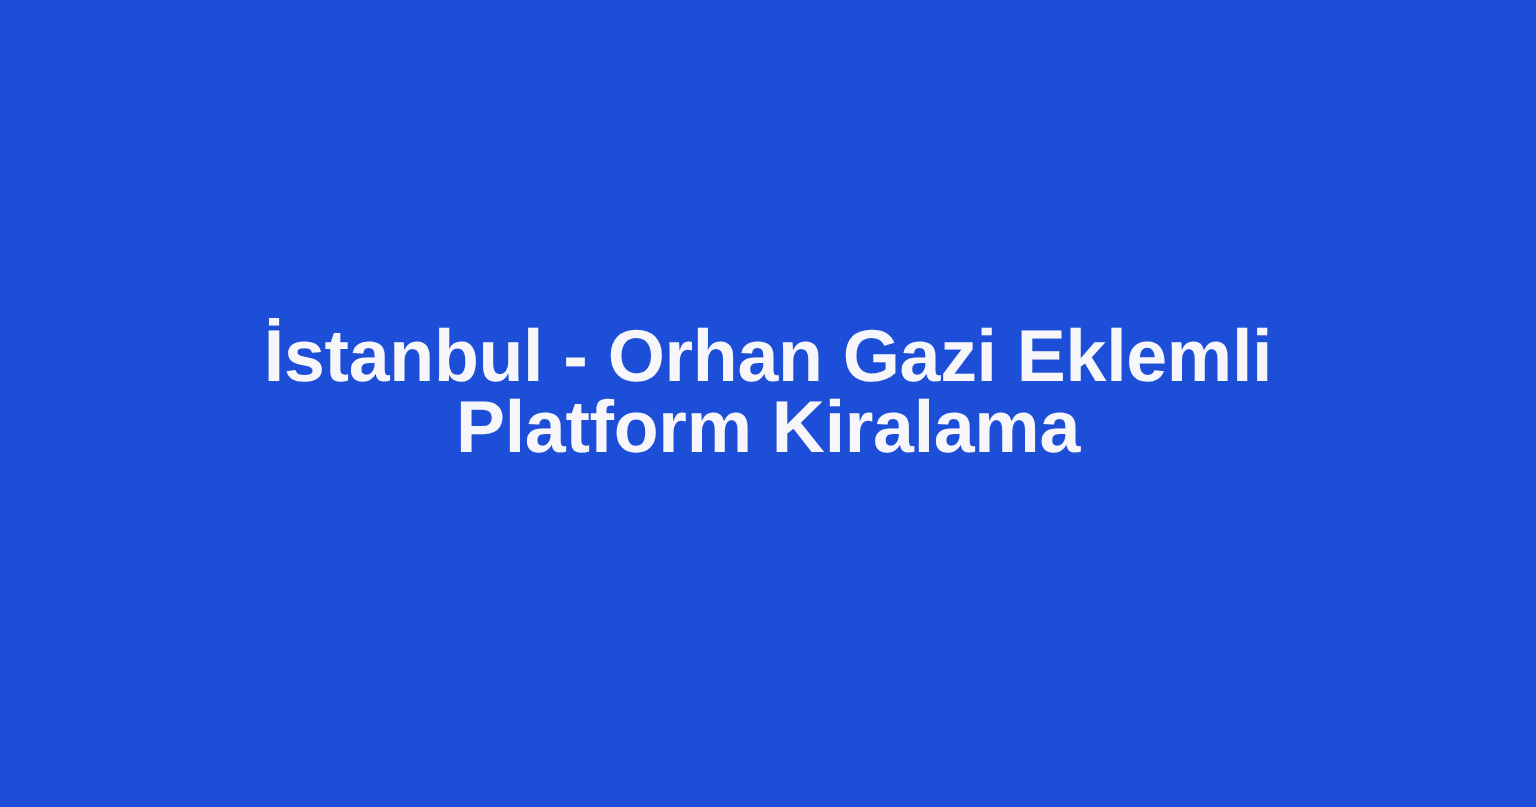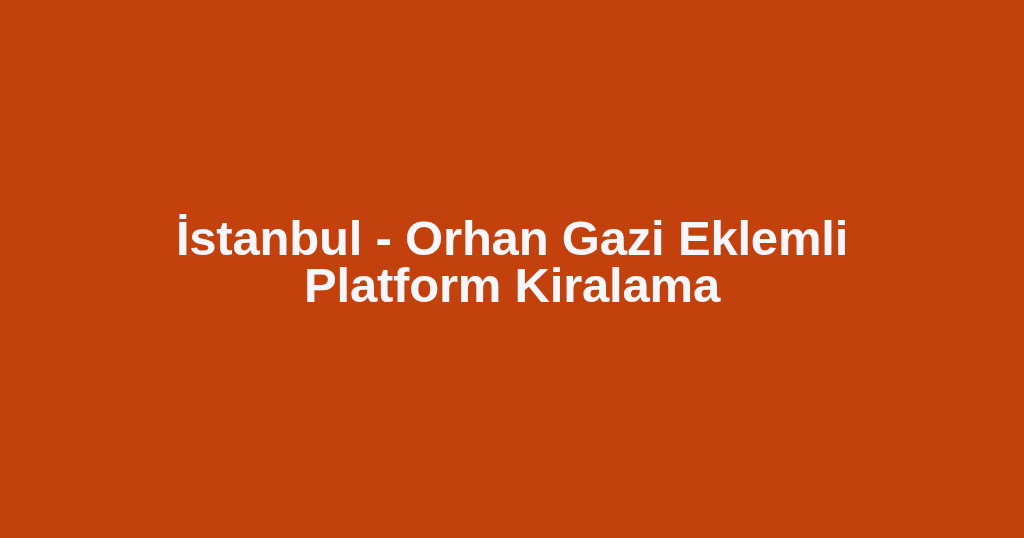--- a/index.html
+++ b/index.html
@@ -42,21 +42,21 @@
     line-height: 47px;
     letter-spacing: -0.2px;
     color: #F7F6FA;
     white-space: pre-line;
     word-break: normal;
   }
 </style>
 </head>
 <body>
 
-<div id="banner" style="background: #c2410c;">
+<div id="banner" style="background: #1d4ed8;">
 
   <div id="title-block">
 
     <h1 id="title-text" style="color: rgb(247, 246, 250);">İstanbul - Orhan Gazi Eklemli
 Platform Kiralama</h1>
 
   </div>
 
 </div>
 

